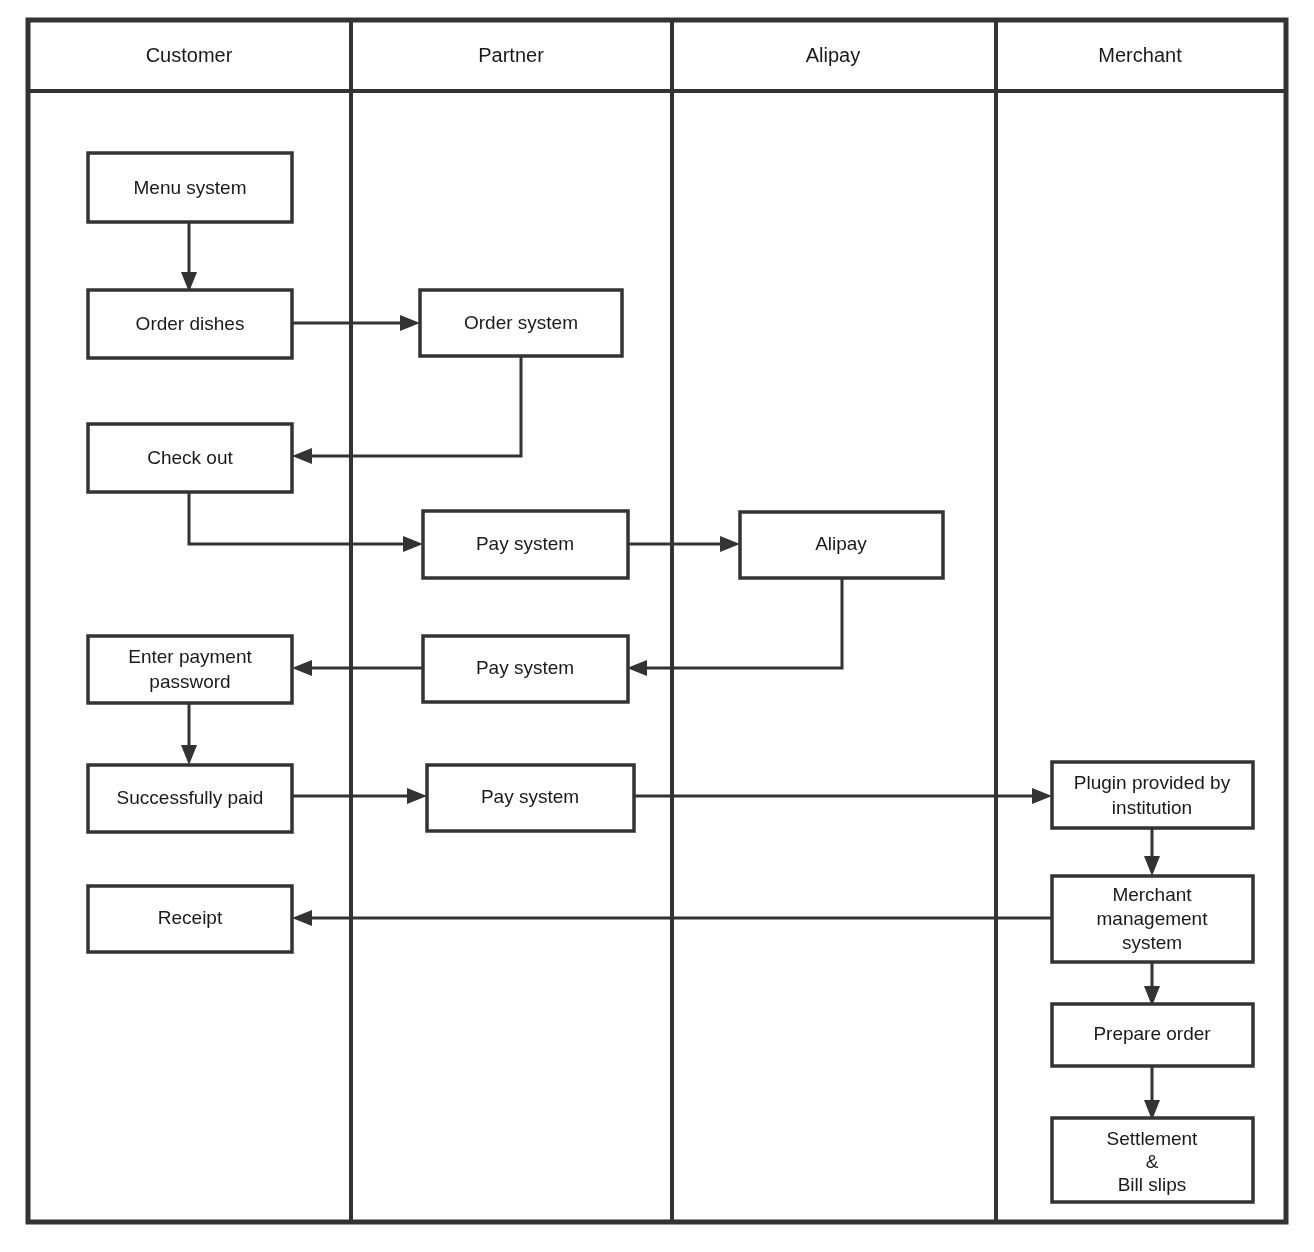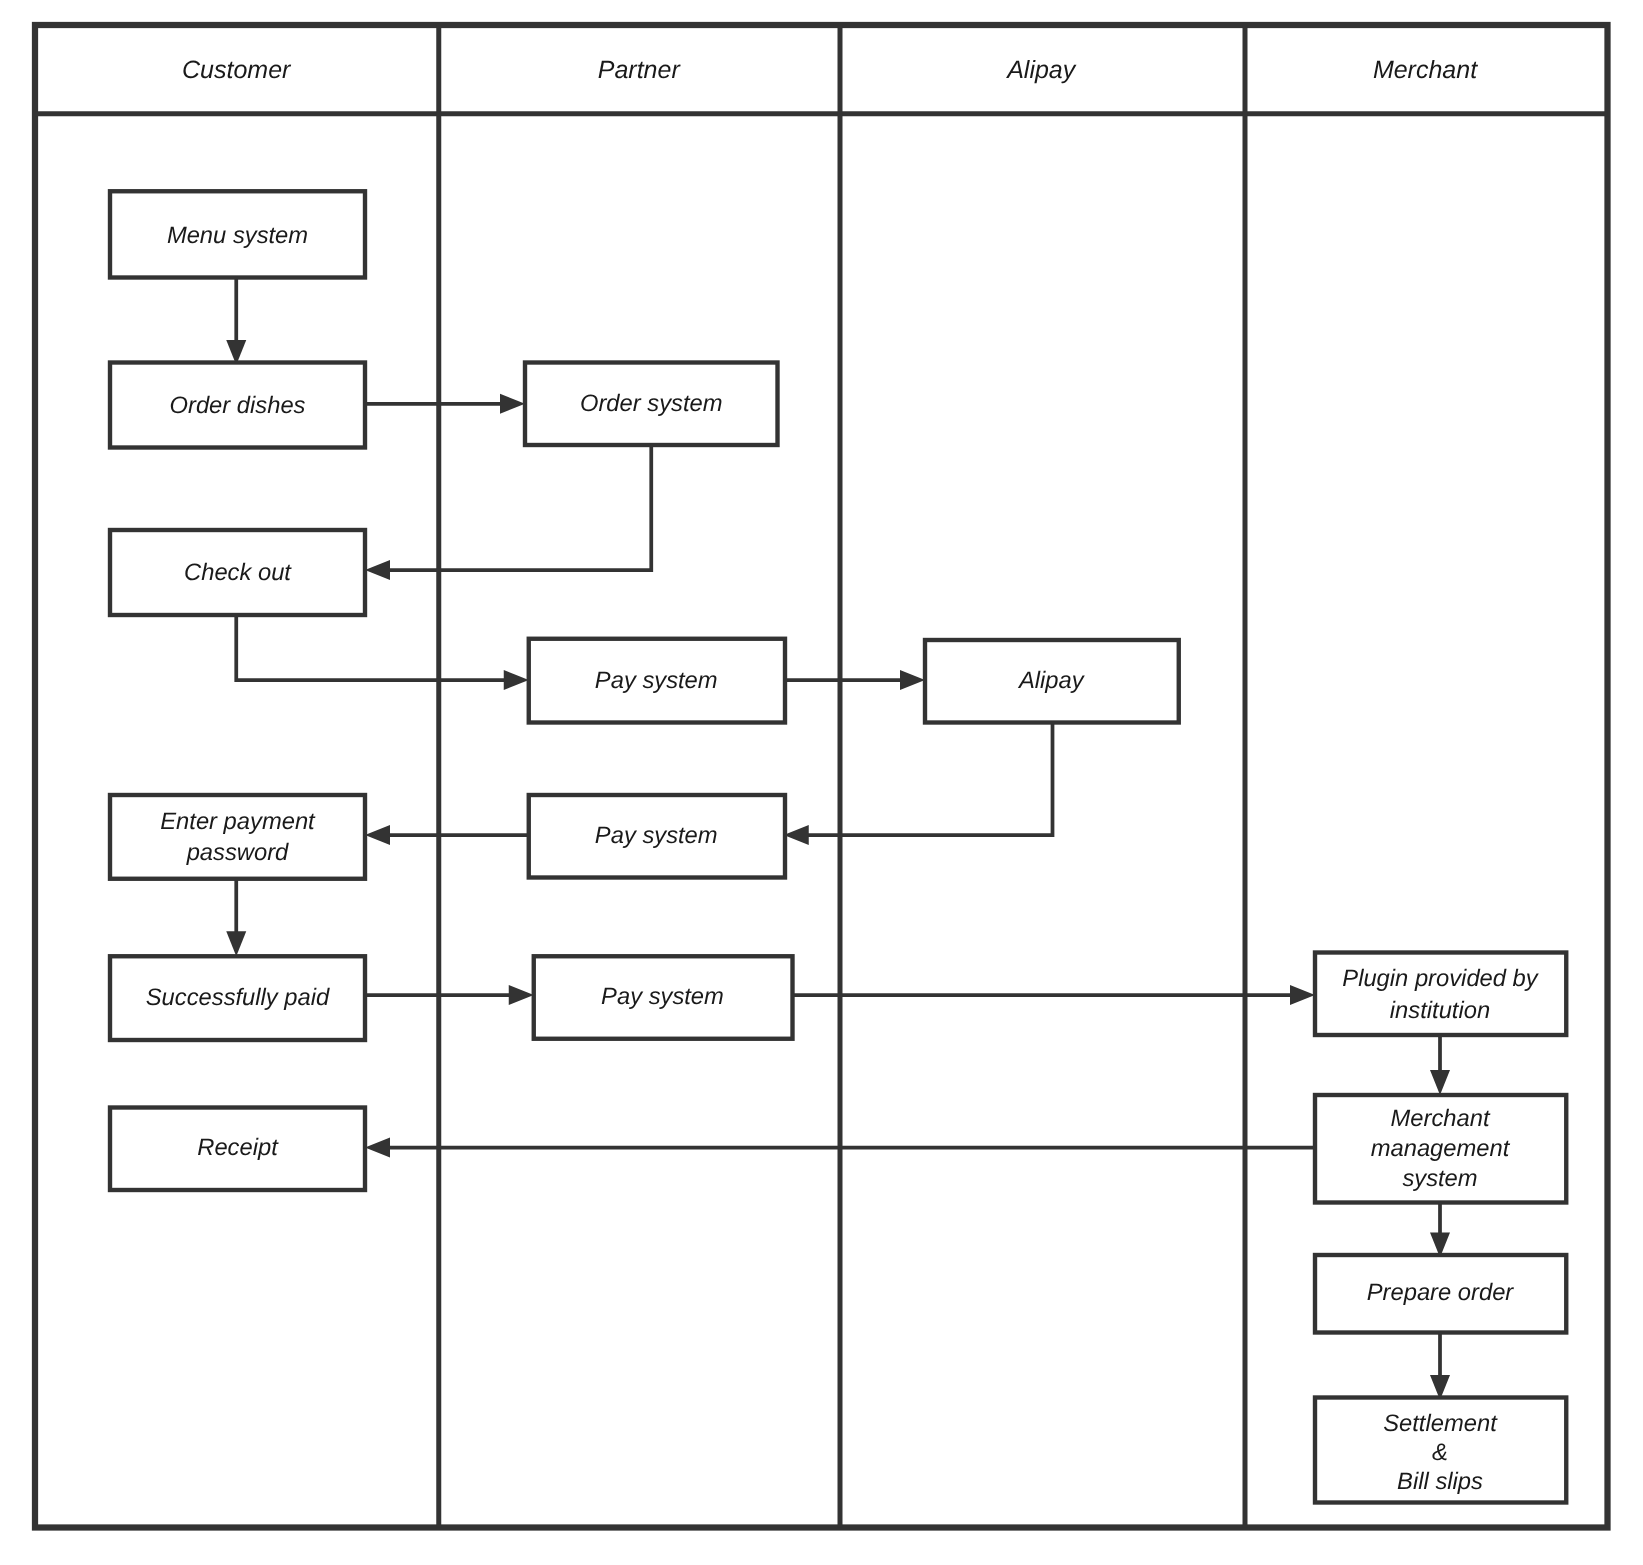--- a/index.html
+++ b/index.html
@@ -10,21 +10,20 @@
   body {
     width: 1314px;
     height: 1252px;
     font-family: "Liberation Sans", sans-serif;
     overflow: hidden;
   }
   #diagram-root {
     position: relative;
     width: 1314px;
     height: 996px;
-    font-style: italic;
   }
   svg#flow {
     display: block;
     width: 1314px;
     height: 1252px;
   }
   .frame-line {
     stroke: #333333;
     fill: none;
   }

